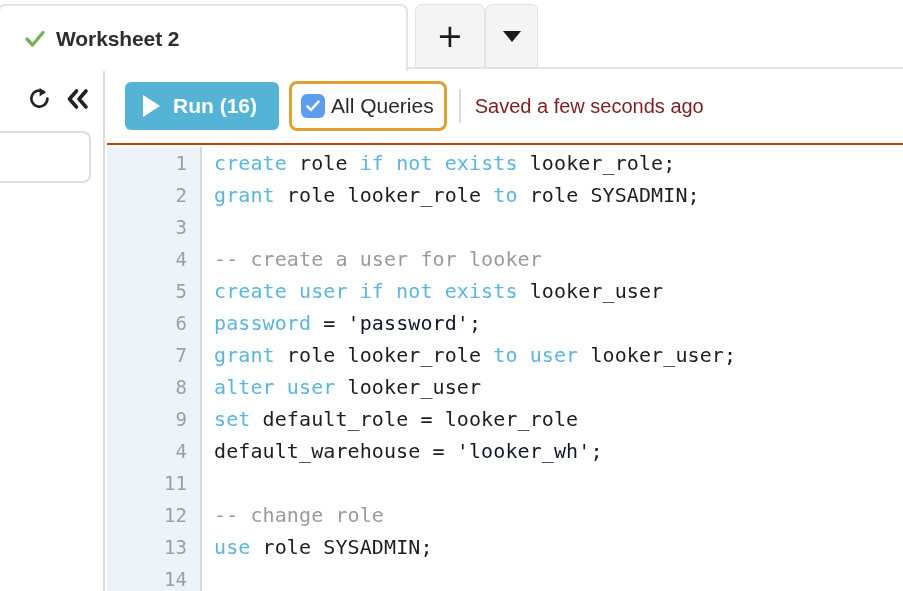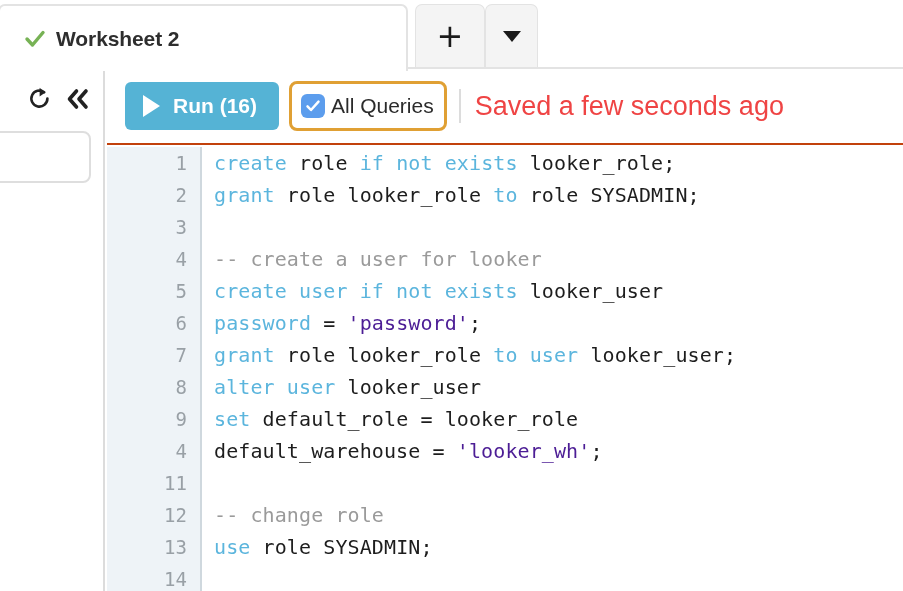--- a/index.html
+++ b/index.html
@@ -215,22 +215,22 @@
 
   .tb-divider {
     width: 2px;
     height: 34px;
     background: #dcdcdc;
     margin-left: 12px;
     margin-right: 14px;
     flex: 0 0 auto;
   }
   .saved-text {
-    font-size: 27px;
-    color: #ef4444;
+    font-size: 20px;
+    color: #7f1d1d;
     white-space: nowrap;
   }
 
   
   .editor {
     position: absolute;
     left: 107px;
     top: 147px;
     width: 796px;
     height: 444px;
@@ -268,21 +268,21 @@
     height: 32px;
     line-height: 32px;
     padding-left: 10px;
     font-family: "DejaVu Sans Mono", monospace;
     font-size: 20px;
     color: #1d1d1d;
     white-space: pre;
     letter-spacing: 0.1px;
   }
   .k  { color: #5bb5dd; }
-  .s  { color: #4c1d95; }
+  .s  { color: #0f172a; }
   .cm { color: #9a9a9a; text-align: right; }
   .pl { color: #1d1d1d; }
 </style>
 </head>
 <body>
 
 <div id="app">
 
   <div class="tabbar">
 

